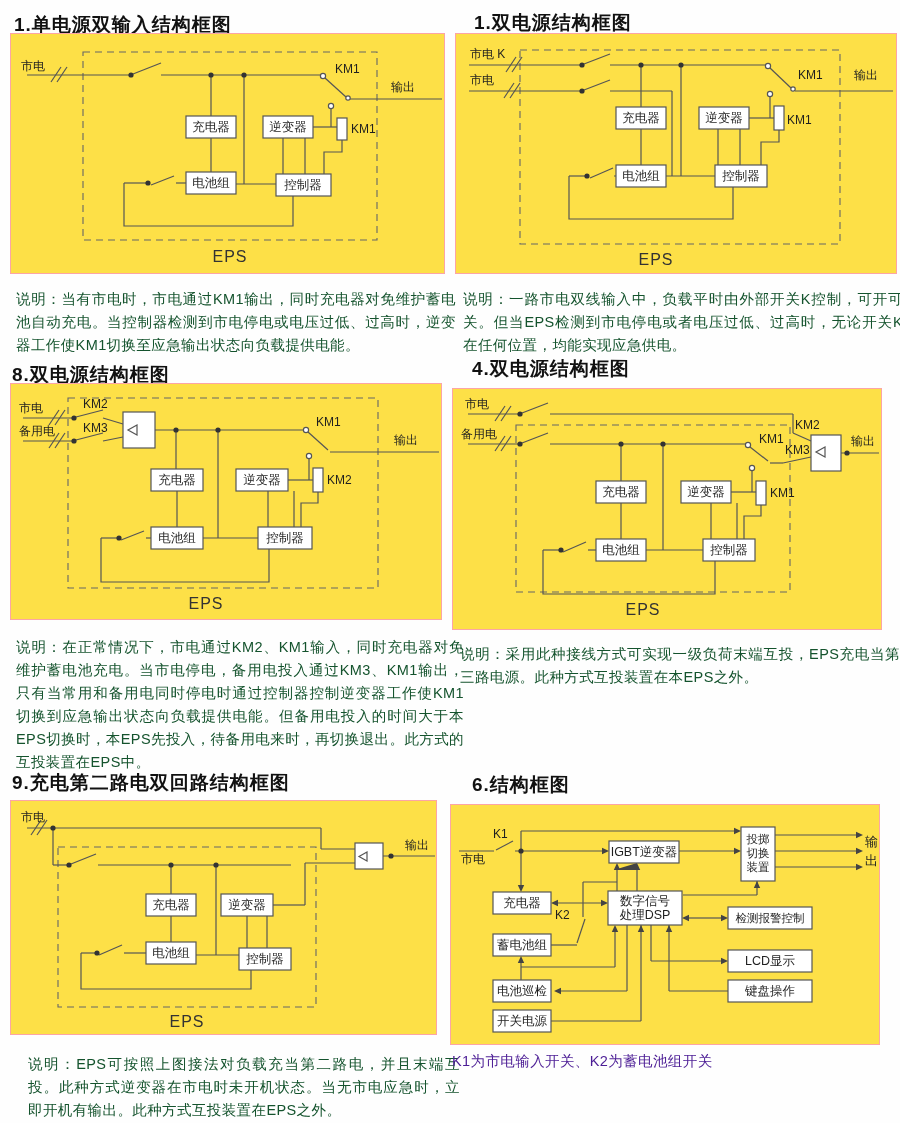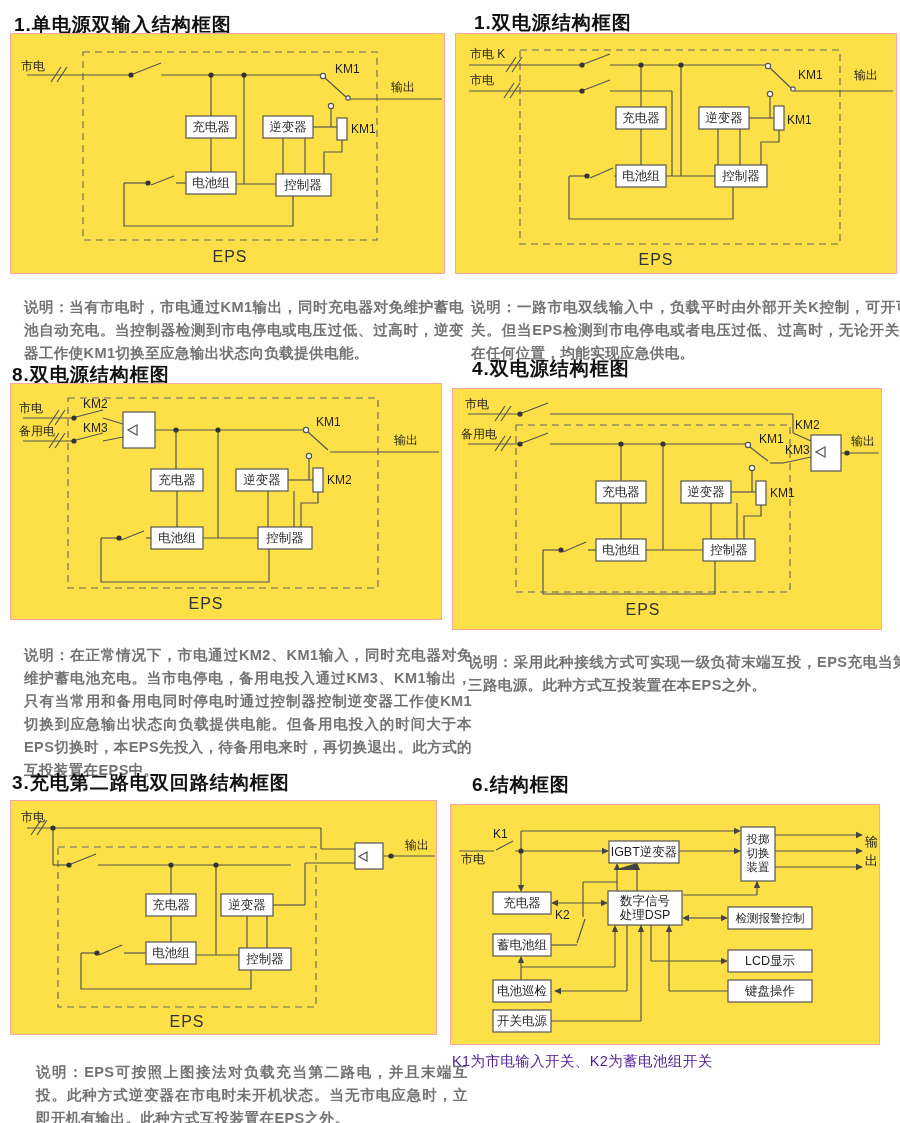--- a/index.html
+++ b/index.html
@@ -1,21 +1,21 @@
 <!DOCTYPE html>
 <html><head>
 <meta charset="utf-8">
 <style>
   html,body{margin:0;padding:0;background:#ffffff;}
   body{width:900px;height:1123px;position:relative;font-family:"Liberation Sans",sans-serif;color:#1f1f1f;}
   .page{position:absolute;inset:0;background:#fefefe;}
   h2.sec-title{position:absolute;margin:4px;font-size:19px;font-weight:700;letter-spacing:1px;color:#111;}
   .frame{position:absolute;background:#fde047;border:1px solid #fca5a5;}
   .frame svg{display:block;}
-  p.desc{position:absolute;margin:16px;font-size:14.5px;line-height:23px;text-align:justify;color:#737373;letter-spacing:0.4px;font-weight:bold;}
+  p.desc{position:absolute;margin:8px;font-size:14.5px;line-height:23px;text-align:justify;color:#14532d;letter-spacing:0.4px;}
   p.note{position:absolute;margin:0;font-size:14.5px;color:#4c1d95;letter-spacing:0.4px;}
   svg .w{stroke:#555;stroke-width:1.2;fill:none;}
   svg .dash{stroke:#666;stroke-width:1.1;fill:none;stroke-dasharray:7 5;}
   svg rect.box{fill:#fff;stroke:#555;stroke-width:1.2;}
   svg rect.coil{fill:#fff;stroke:#555;stroke-width:1.2;}
   svg text{fill:#1f1f1f;font-family:"Liberation Sans",sans-serif;font-size:12px;}
   svg text.bx{text-anchor:middle;font-size:12.5px;}
   svg text.eps{text-anchor:middle;font-size:16px;letter-spacing:1px;fill:#333;}
   svg text.sm{font-size:11.5px;}
   svg circle.dot{fill:#333;stroke:none;}
@@ -259,21 +259,21 @@
       <text x="317" y="108">KM1</text>
       <text class="bx" x="168" y="107">充电器</text>
       <text class="bx" x="253" y="107">逆变器</text>
       <text class="bx" x="168" y="165">电池组</text>
       <text class="bx" x="276" y="165">控制器</text>
       <text class="eps" x="190" y="226">EPS</text>
     </svg>
   </div>
   <p class="desc" style="left:452px;top:635px;width:440px;">说明：采用此种接线方式可实现一级负荷末端互投，EPS充电当第三路电源。此种方式互投装置在本EPS之外。</p>
 
-  <h2 class="sec-title" style="left:8px;top:766px;">3.充电第二路电双回路结构框图</h2>
+  <h2 class="sec-title" style="left:8px;top:766px;">9.充电第二路电双回路结构框图</h2>
   <div class="frame" style="left:10px;top:800px;width:425px;height:233px;">
     <svg width="425" height="233" viewBox="0 0 425 233">
       <rect class="dash" x="47" y="46" width="258" height="160"></rect>
       <g class="w">
         <path d="M16,27 H310"></path>
           <path d="M20,34 L30,19"></path>
           <path d="M26,34 L36,19"></path>
         <path d="M310,27 V48"></path>
           <path d="M310,48 H344"></path>
         <path d="M42,27 V64"></path>

